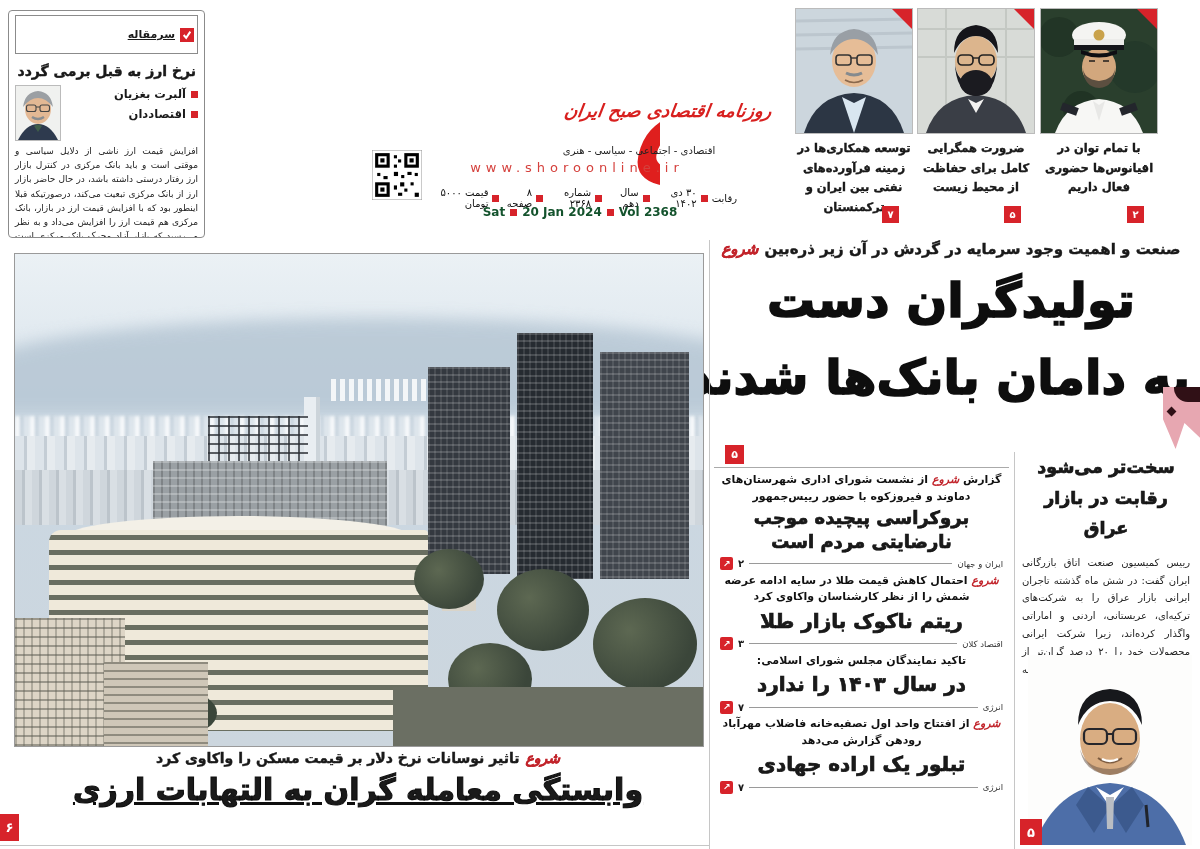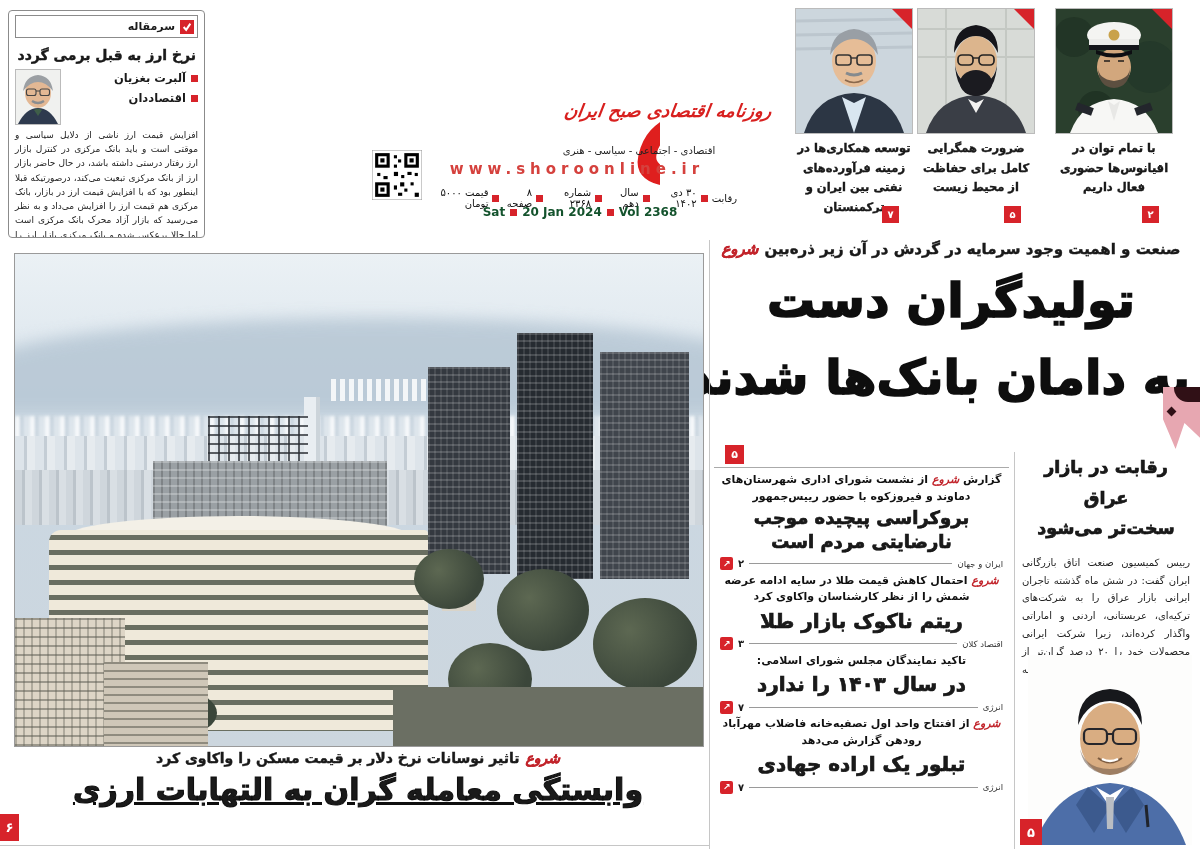--- a/index.html
+++ b/index.html
@@ -8,37 +8,37 @@
   .abs{position:absolute;}
   .hairline-v{position:absolute;width:1px;background:#c6c6c6;}
   .hairline-h{position:absolute;height:1px;background:#c6c6c6;}
   .badge{background:#d7232a;color:#fff;font-weight:bold;display:flex;align-items:center;justify-content:center;}
   .inline-logo{color:#c2242b;font-weight:bold;font-style:italic;}
   .sq{width:7px;height:7px;background:#d7232a;display:inline-block;flex:0 0 auto;}
 
   
   .editorial{left:8px;top:10px;width:197px;height:228px;border:1px solid #8b8b8b;border-radius:4px;
              padding:4px 6px;box-sizing:border-box;overflow:hidden;}
-  .ed-head{display:flex;align-items:center;gap:5px;border:1px solid #8b8b8b;height:21px;padding:0 3px;}
+  .ed-head{display:flex;align-items:center;gap:5px;border:1px solid #8b8b8b;height:21px;padding:8px 3px;text-decoration:underline;}
   .ed-head-icon{width:14px;height:14px;background:#d7232a;display:flex;align-items:center;justify-content:center;}
   .ed-head-label{font-size:11px;font-weight:bold;}
   .ed-title{font-size:14px;font-weight:bold;margin:9px 2px 6px;-webkit-text-stroke:.4px #111;}
   .ed-author{display:flex;gap:6px;align-items:flex-start;}
   .ed-names{flex:1;padding-top:2px;}
   .ed-name-row{display:flex;align-items:center;gap:5px;font-size:11.5px;font-weight:bold;margin-bottom:6px;}
   .ed-photo{width:44px;height:54px;border:1px solid #bbb;flex:0 0 auto;}
   .ed-body{font-size:9px;line-height:1.58;text-align:justify;color:#222;margin-top:3px;}
 
   
   .logo-svg{left:205px;top:-2px;width:455px;height:225px;}
   .tagline{left:548px;top:100px;width:240px;text-align:center;font-size:18px;font-weight:bold;
            color:#d8201f;transform:skewX(-8deg);font-style:italic;}
   .genres{left:545px;top:145px;width:188px;text-align:center;font-size:10px;color:#222;}
   .website{left:418px;top:160px;width:318px;text-align:center;direction:ltr;letter-spacing:5px;
-           font-size:15px;font-weight:bold;color:#d5413d;}
+           font-size:13px;font-weight:normal;color:#d5413d;}
   .dateline{left:425px;top:187px;width:312px;display:flex;align-items:center;justify-content:center;
             gap:4px;font-size:10px;color:#111;}
   .dateline-en{left:455px;top:205px;width:250px;direction:ltr;font-weight:bold;font-size:12px;gap:5px;
                display:flex;align-items:center;justify-content:center;color:#14532d;}
   .qr{left:372px;top:150px;}
 
   
   .card{position:absolute;top:8px;width:118px;height:215px;}
   .card-photo{position:relative;width:116px;height:124px;border:1px solid #bbb;overflow:hidden;}
   .corner{position:absolute;top:0;right:0;width:0;height:0;border-top:20px solid #d7232a;border-left:20px solid transparent;}
@@ -279,21 +279,21 @@
         <rect x="40" y="46" width="15" height="10" rx="4" fill="none" stroke="#222" stroke-width="1.7"></rect>
         <rect x="61" y="46" width="15" height="10" rx="4" fill="none" stroke="#222" stroke-width="1.7"></rect>
         <line x1="55" y1="49" x2="61" y2="49" stroke="#222" stroke-width="1.4"></line>
       </svg>
       <span class="corner"></span>
     </div>
     <div class="card-headline">ضرورت همگرایی کامل برای حفاظت از محیط زیست</div>
     <div class="badge card-badge">۵</div>
   </div>
 
-  <div class="card" style="left:1040px;margin-left:15px;">
+  <div class="card" style="left:1040px;">
     <div class="card-photo">
       <svg width="116" height="124" viewBox="0 0 116 124">
         <rect width="116" height="124" fill="#2a3f2d"></rect>
         <circle cx="18" cy="28" r="20" fill="#223526"></circle>
           <circle cx="94" cy="58" r="26" fill="#24392a"></circle>
           <circle cx="40" cy="100" r="18" fill="#203324"></circle>
         <path d="M14 124 Q26 92 58 90 Q90 92 102 124Z" fill="#f7f7f5"></path>
         <rect x="20" y="96" width="17" height="8" fill="#23262c" transform="rotate(20 28 100)"></rect>
         <rect x="79" y="96" width="17" height="8" fill="#23262c" transform="rotate(-20 88 100)"></rect>
         <polygon points="52,92 58,112 64,92 58,96" fill="#e8e8e6"></polygon>
@@ -427,22 +427,22 @@
           <span class="num">۷</span>
           <span class="badge arrowbox">↗</span>
         </div>
       </div>
 
     </div>
   </div>
 
   <div class="abs market">
     <div class="mk-title">
+      <div>سخت‌تر می‌شود</div>
       <div>رقابت در بازار عراق</div>
-      <div>سخت‌تر می‌شود</div>
     </div>
     <div class="mk-body">رییس کمیسیون صنعت اتاق بازرگانی ایران گفت: در شش ماه گذشته تاجران ایرانی بازار عراق را به شرکت‌های ترکیه‌ای، عربستانی، اردنی و اماراتی واگذار کرده‌اند، زیرا شرکت ایرانی محصولات خود را ۲۰ درصد گران‌تر از رقبای خود در بازار عراقی عرضه می‌کند.</div>
   </div>
   <div class="abs mk-photo">
     <svg width="164" height="190" viewBox="0 0 164 190">
       <rect width="164" height="190" fill="#fdfdfc"></rect>
       <path d="M6 190 Q28 132 82 128 Q136 132 158 190Z" fill="#4d6ea8"></path>
       <path d="M60 132 L82 152 L66 178 L48 150Z" fill="#3c5a8e"></path>
       <path d="M104 132 L82 152 L98 178 L116 150Z" fill="#3c5a8e"></path>
       <polygon points="68,132 82,152 96,132 82,140" fill="#fff"></polygon>

